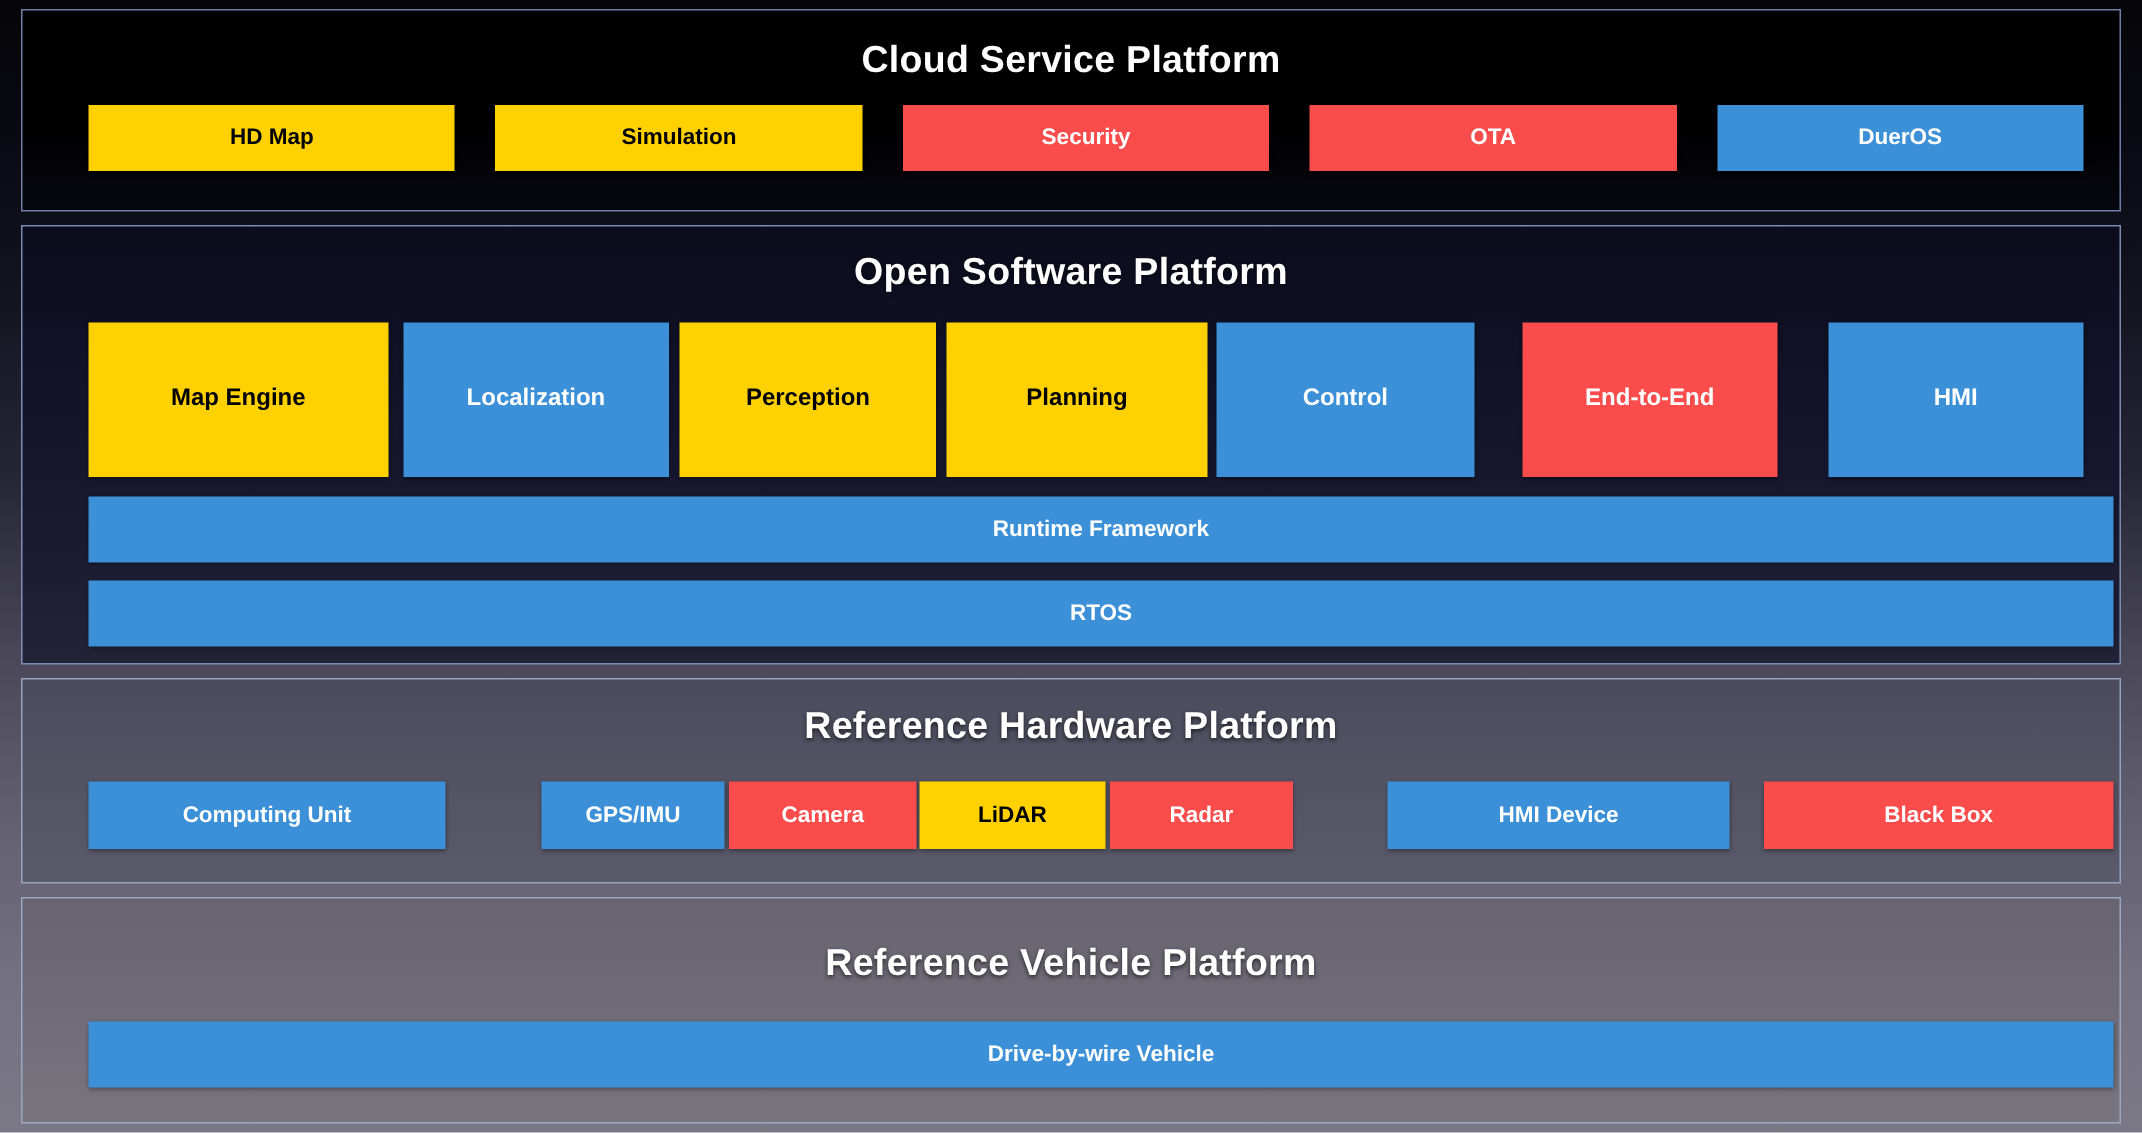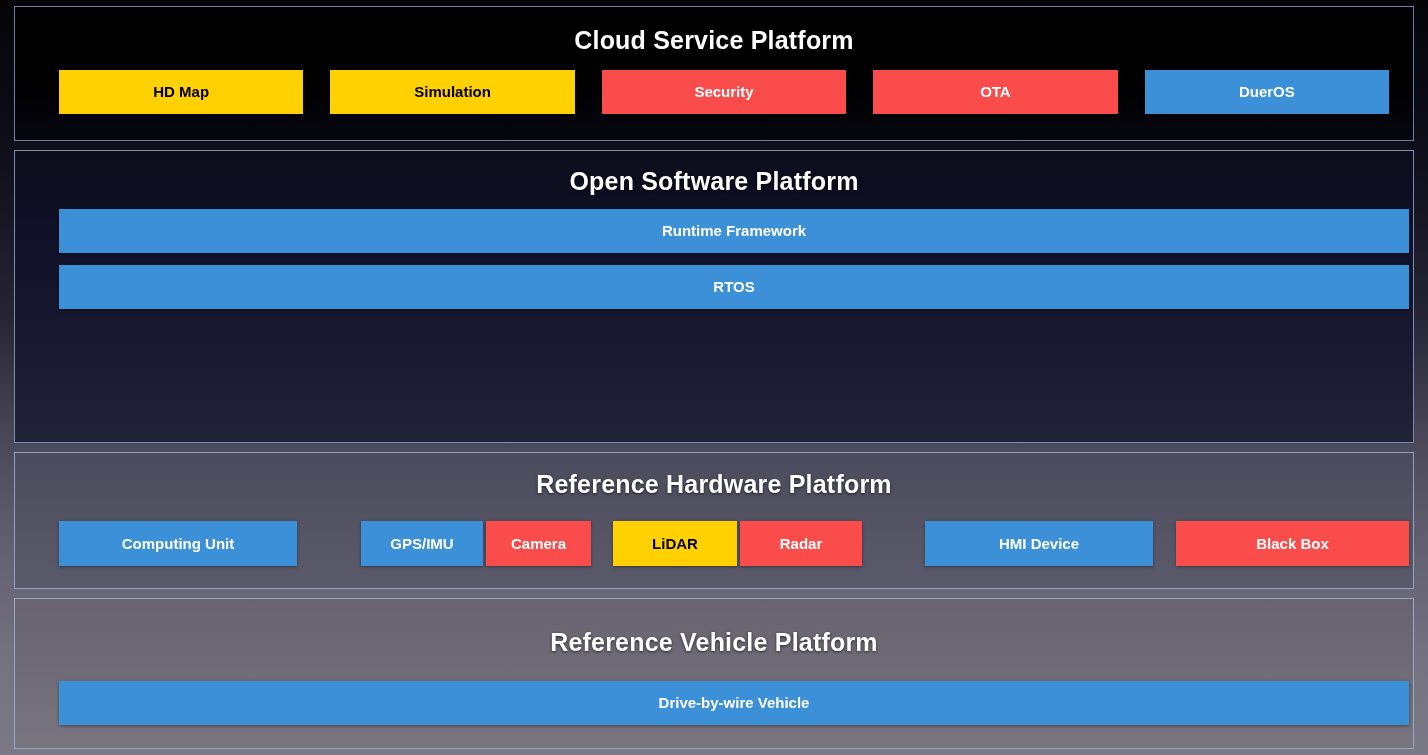--- a/index.html
+++ b/index.html
@@ -140,21 +140,21 @@
     margin-top: 22px;
   }
   .hw-row .box {
     position: absolute;
     top: 0;
     height: 45px;
     font-size: 15px;
   }
   .hw-cu     { left: 0px;    width: 238px; }
   .hw-gps    { left: 302px;  width: 122px; }
-  .hw-cam    { left: 427px;  width: 105px; }
+  .hw-cam    { left: 427px;  width: 125px; }
   .hw-lidar  { left: 554px;  width: 124px; }
   .hw-radar  { left: 681px;  width: 122px; }
   .hw-hmid   { left: 866px;  width: 228px; }
   .hw-bb     { left: 1117px; width: 233px; }
 
   
   .veh-row { width: 1350px; margin-top: 24px; border-radius: 21px; }
   .veh-row .box {
     width: 100%;
     height: 44px;
@@ -173,20 +173,29 @@
       <div class="box c-yellow">Simulation</div>
       <div class="box c-red">Security</div>
       <div class="box c-red">OTA</div>
       <div class="box c-blue">DuerOS</div>
     </div>
   </div>
 
   <div class="section software">
     <div class="section-title">Open Software Platform</div>
 
+    <div class="module-row">
+      <div class="box c-yellow m-map">Map Engine</div>
+      <div class="box c-blue m-loc">Localization</div>
+      <div class="box c-yellow m-per">Perception</div>
+      <div class="box c-yellow m-pla">Planning</div>
+      <div class="box c-blue m-con">Control</div>
+      <div class="box c-red m-e2e">End-to-End</div>
+      <div class="box c-blue m-hmi">HMI</div>
+    </div>
 
     <div class="wide-row">
       <div class="box c-blue">Runtime Framework</div>
     </div>
 
     <div class="wide-row second">
       <div class="box c-blue">RTOS</div>
     </div>
   </div>
 

